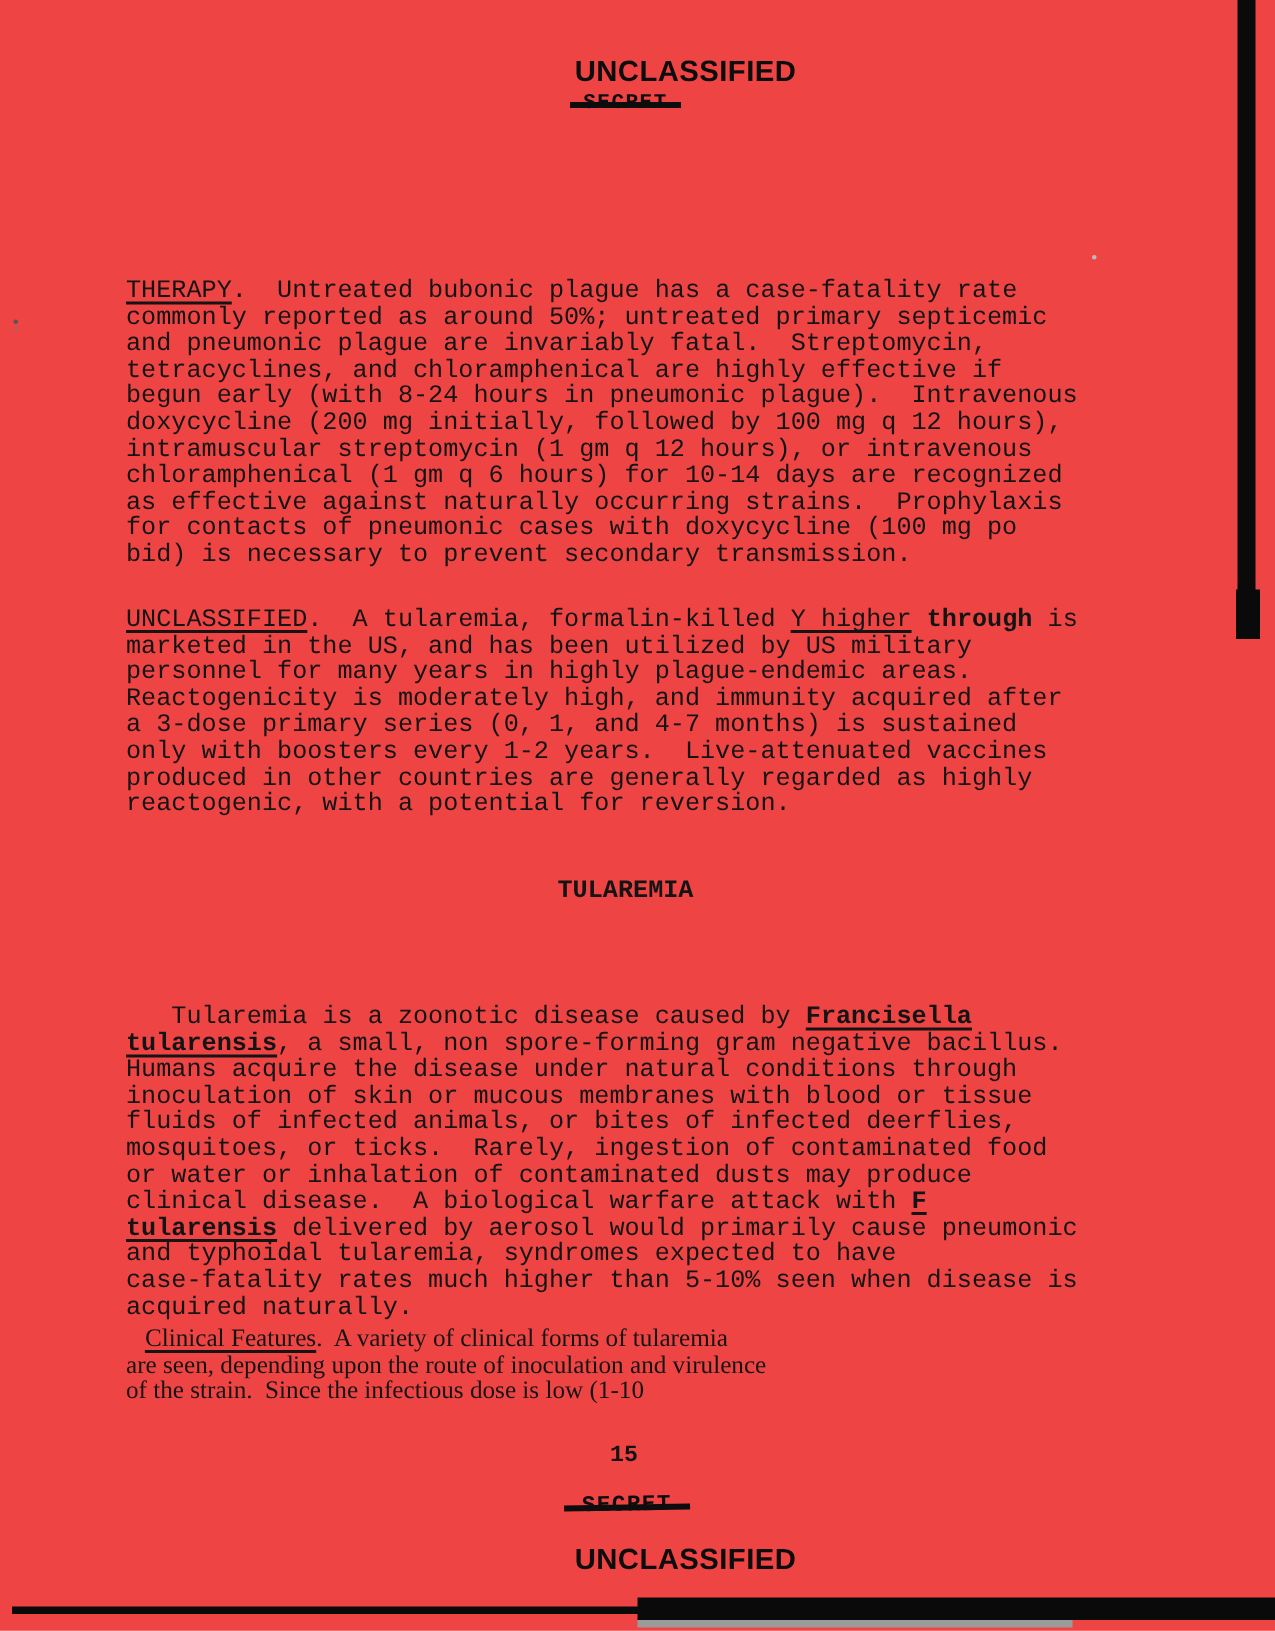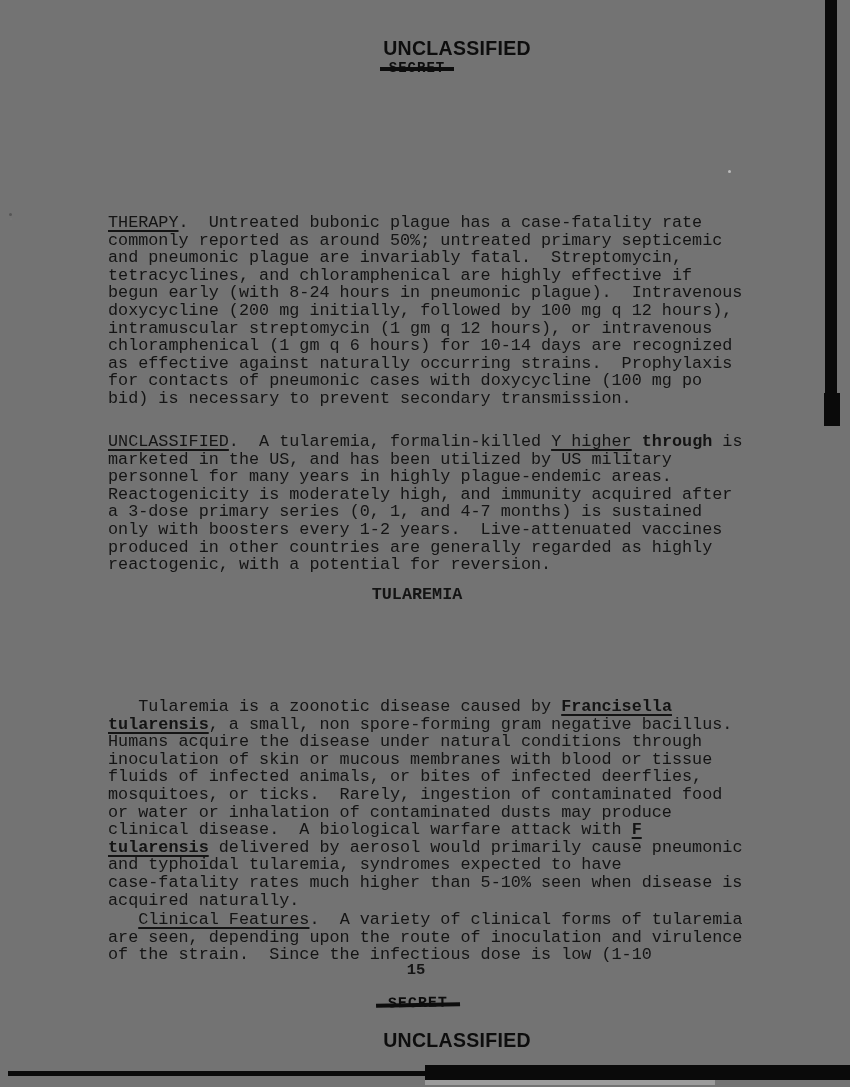--- a/index.html
+++ b/index.html
@@ -1,25 +1,25 @@
 <!DOCTYPE html>
 <html><head>
 <meta charset="utf-8">
 <style>
   html,body{margin:0;padding:0;}
   body{width:850px;height:1087px;background:#f4f4f4;}
   .page{
-    position:relative;width:850px;height:1087px;background:#737373;
+    position:relative;width:850px;height:1087px;background:#ef4444;
     overflow:hidden;font-family:"Liberation Mono","DejaVu Sans Mono",monospace;
     color:#141414;
   }
   .mono-block{
-    position:absolute;left:108px;width:660px;
+    position:absolute;left:84px;width:660px;
     font-size:16.8px;line-height:17.6px;white-space:pre-wrap;
-    font-family:"Liberation Mono","DejaVu Sans Mono",monospace;color:#141414;margin-top:28px;
+    font-family:"Liberation Mono","DejaVu Sans Mono",monospace;color:#141414;
   }
   .u{text-decoration:underline;text-decoration-thickness:1.5px;text-underline-offset:3px;}
   .b{font-weight:bold;}
   .center-line{position:absolute;left:0;width:850px;text-align:center;}
   .sans-stamp{
     font-family:"Liberation Sans","DejaVu Sans",sans-serif;font-weight:bold;
     font-size:19.5px;letter-spacing:0.3px;color:#0d0d0d;
   }
   .secret-stamp{
     display:inline-block;position:relative;
@@ -82,21 +82,21 @@
 inoculation of skin or mucous membranes with blood or tissue
 fluids of infected animals, or bites of infected deerflies,
 mosquitoes, or ticks.  Rarely, ingestion of contaminated food
 or water or inhalation of contaminated dusts may produce
 clinical disease.  A biological warfare attack with </span><span class="u b">F
 tularensis</span><span> delivered by aerosol would primarily cause pneumonic
 and typhoidal tularemia, syndromes expected to have
 case-fatality rates much higher than 5-10% seen when disease is
 acquired naturally.</span></div>
 
-  <div class="mono-block" style="top:883px;"><span>   </span><span class="u">Clinical Features</span><span>.  A variety of clinical forms of tularemia
+  <div class="mono-block" style="top:883px;font-family:Liberation Serif, serif;"><span>   </span><span class="u">Clinical Features</span><span>.  A variety of clinical forms of tularemia
 are seen, depending upon the route of inoculation and virulence
 of the strain.  Since the infectious dose is low (1-10</span></div>
 
   <div class="center-line page-num" style="top:961px;transform:translateX(-9px);">15</div>
 
   <div class="center-line" style="top:994px;transform:translateX(-7px) rotate(-1deg);">
     <span class="secret-stamp" style="font-size:15px;">
       <span>SECRET</span>
       <span class="strike" style="height:4px;left:-12px;right:-12px;"></span>
     </span>

